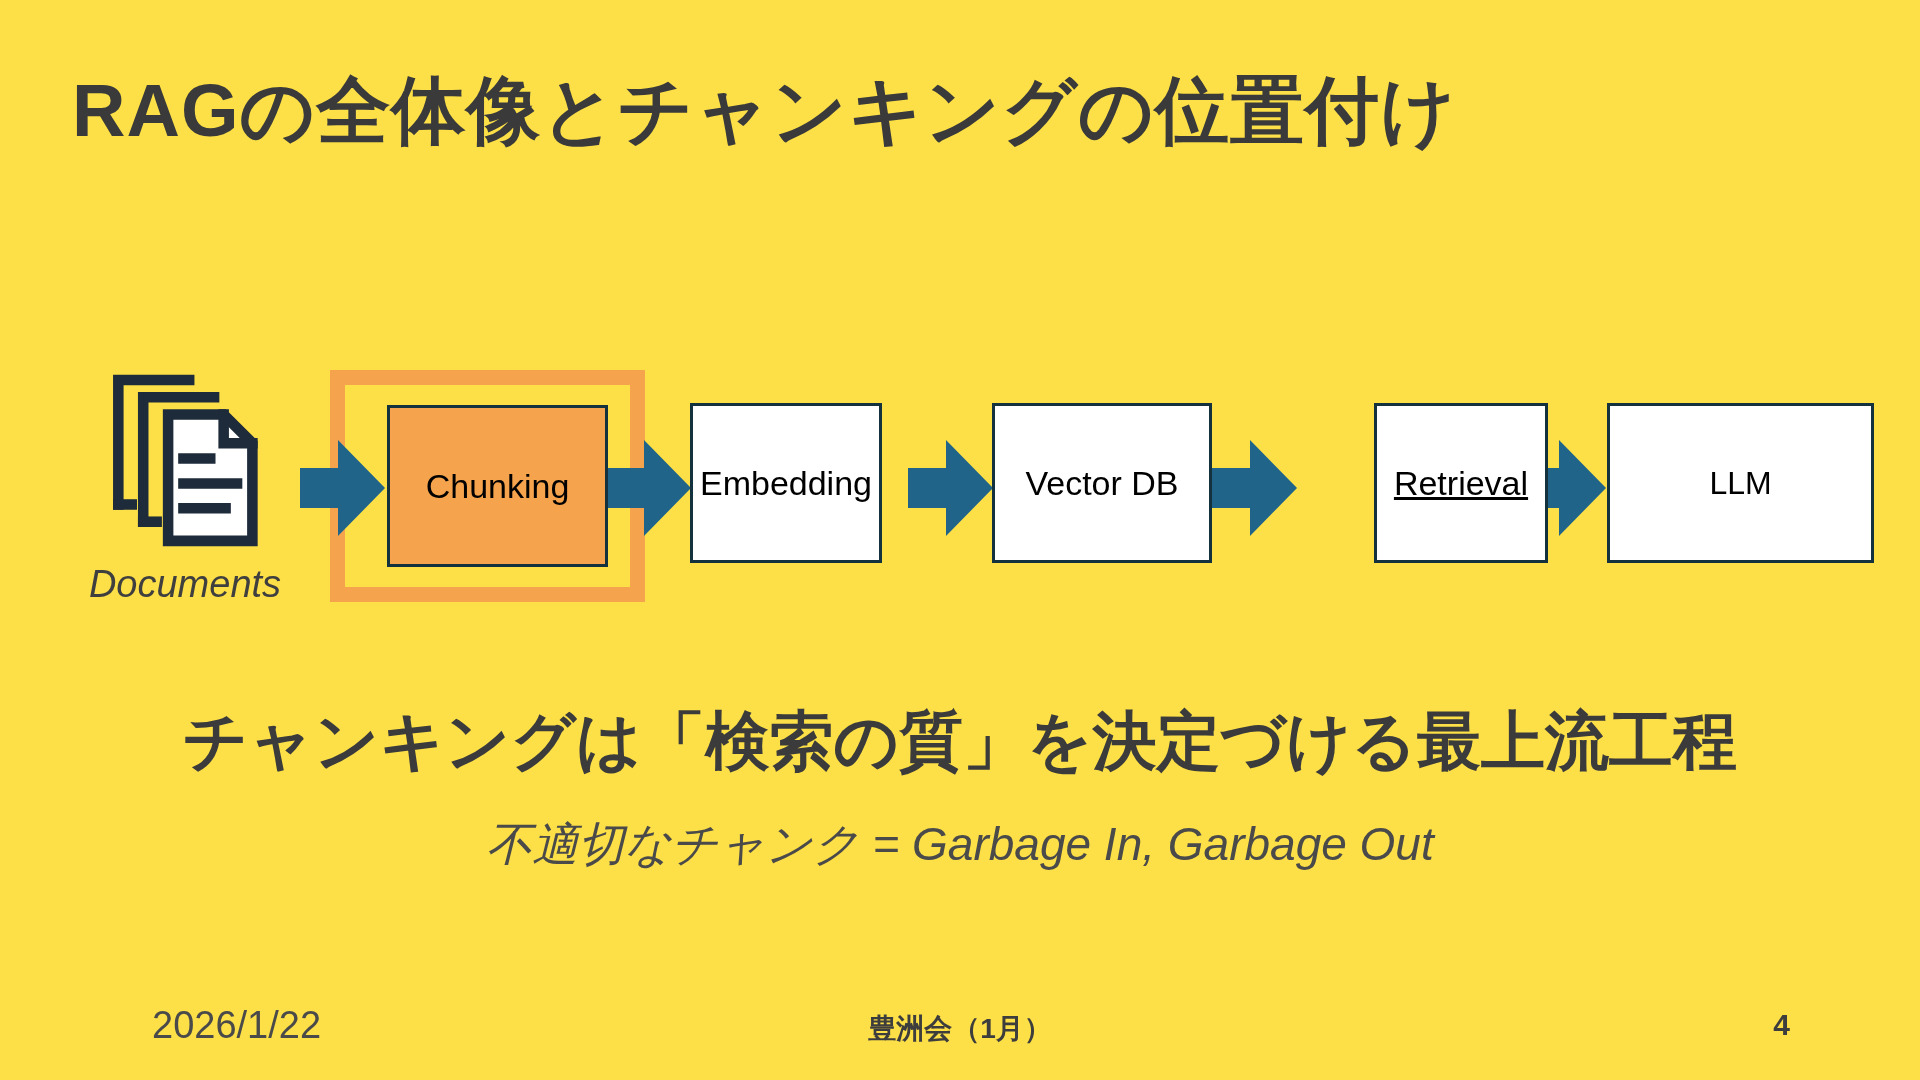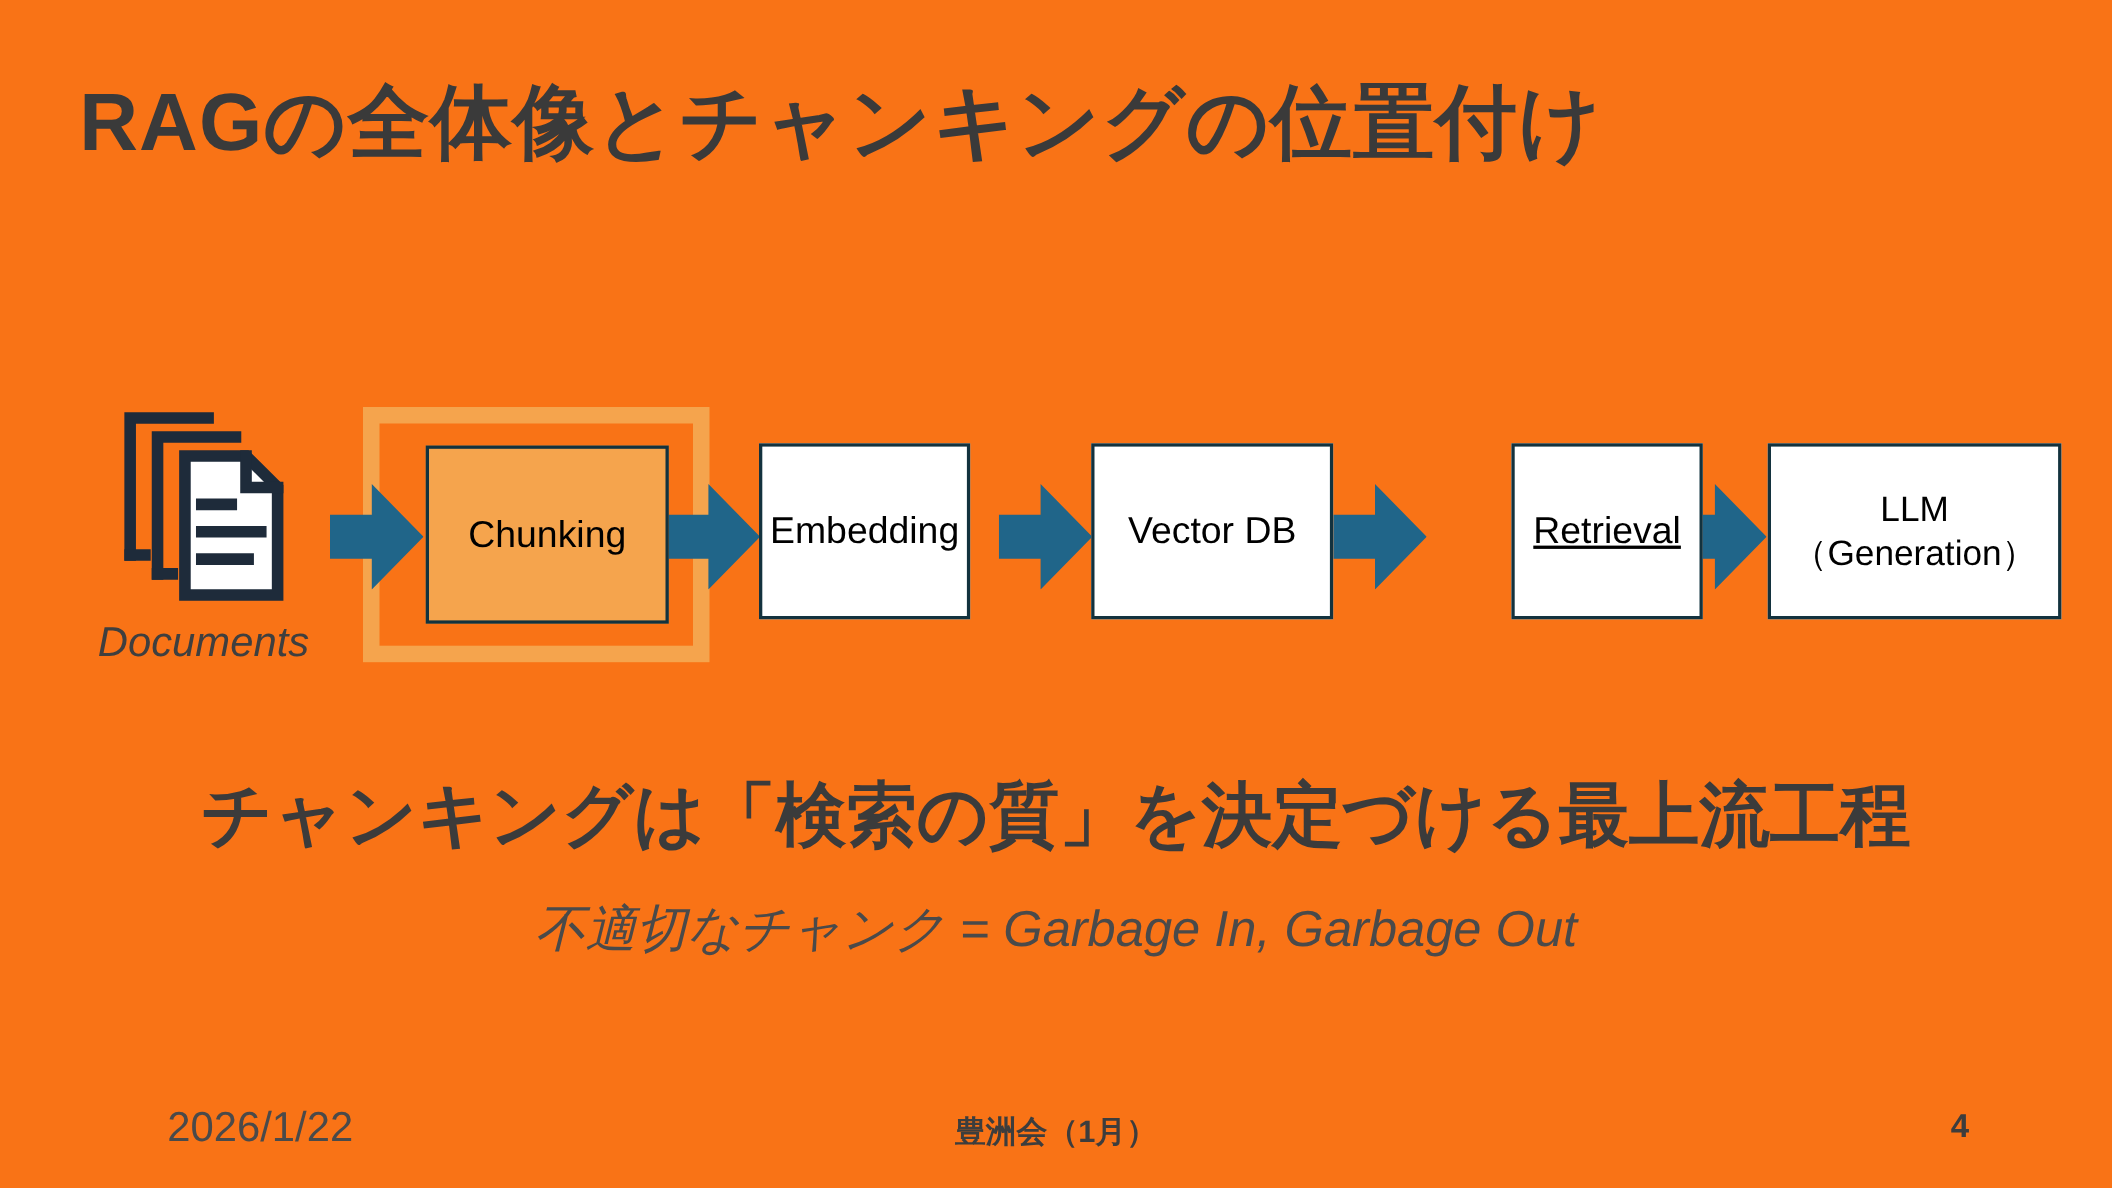--- a/index.html
+++ b/index.html
@@ -1,17 +1,17 @@
 <!DOCTYPE html>
 <html><head>
 <meta charset="utf-8">
 <style>
   html,body { margin:0; padding:0; background:#ffffff; }
   .stage {
-    position:relative; width:1920px; height:1080px; background:#f97316;
+    position:relative; width:1920px; height:1080px; background:#fde047;
     overflow:hidden;
     font-family:"Liberation Sans","DejaVu Sans",sans-serif;
     --orange:#F5A44D; --teal:#206589; --border:#13323E; --navy:#1E2B3A;
   }
   .title {
     position:absolute; left:72px; top:62px; margin:0;
     font-size:74px; font-weight:bold; color:#3a3a3a; letter-spacing:1px;
     white-space:nowrap;
   }
   
@@ -110,21 +110,20 @@
     <span>Embedding</span>
   </div>
   <div class="flowbox box-vectordb">
     <span>Vector DB</span>
   </div>
   <div class="flowbox box-retrieval">
     <span>Retrieval</span>
   </div>
   <div class="flowbox box-llm">
     <span>LLM</span>
-    <span>（Generation）</span>
   </div>
 
   <div class="key-message">チャンキングは「検索の質」を決定づける最上流工程</div>
   <div class="sub-message">不適切なチャンク = Garbage In, Garbage Out</div>
 
   <div class="footer-date">2026/1/22</div>
   <div class="footer-event">豊洲会（1月）</div>
   <div class="footer-page">4</div>
 
 </div>

